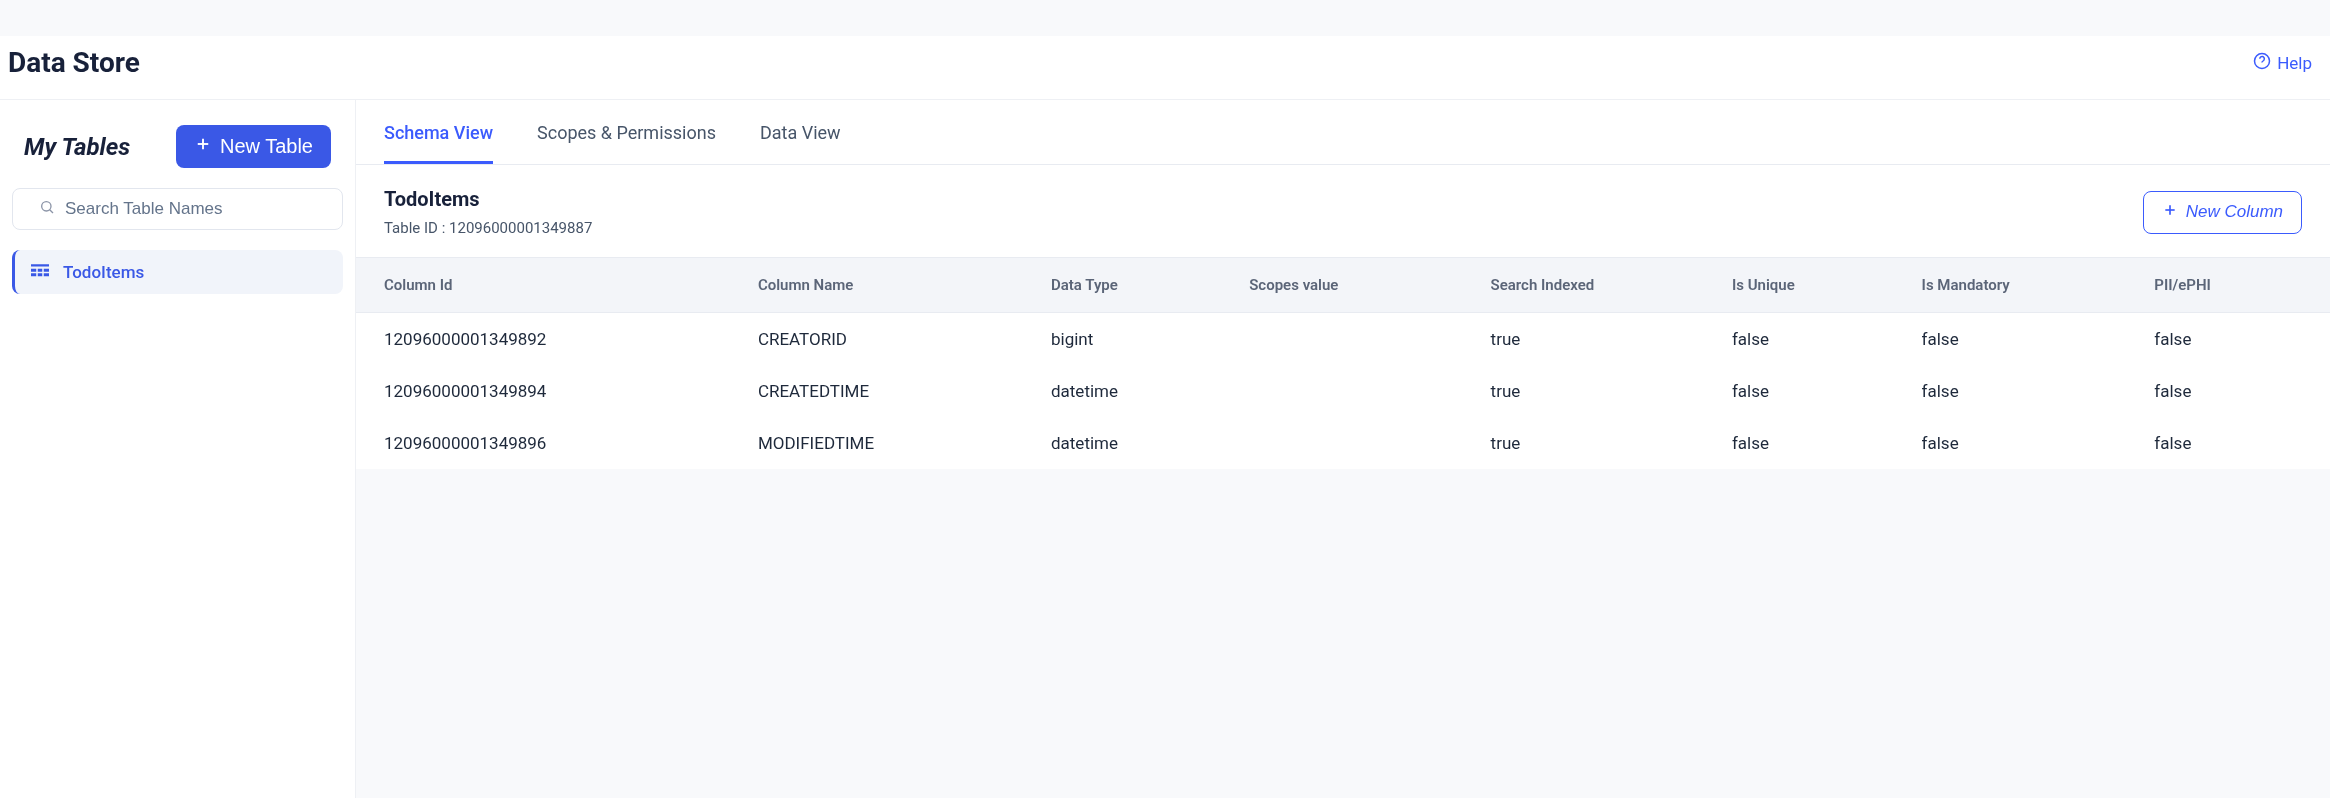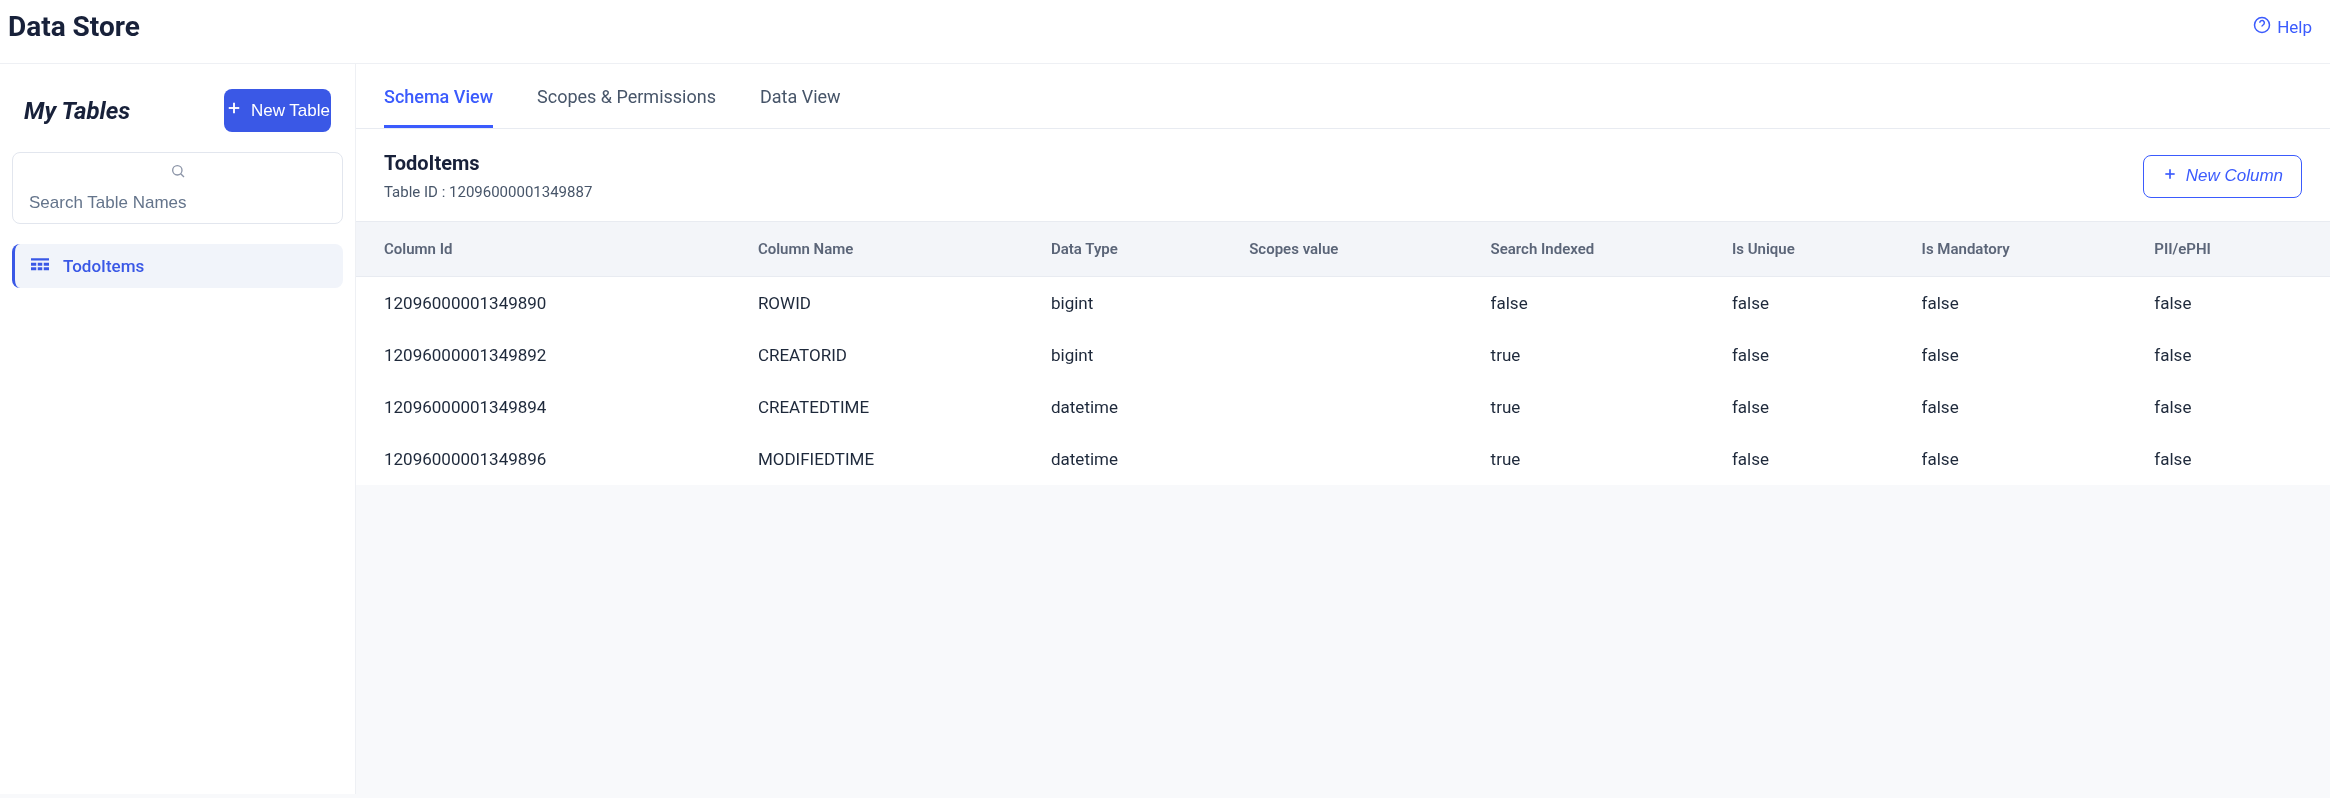--- a/index.html
+++ b/index.html
@@ -5,49 +5,49 @@
     * { box-sizing: border-box; margin: 0; padding: 0; }
     body { font-family: -apple-system, BlinkMacSystemFont, "Segoe UI", Roboto, Helvetica, Arial, sans-serif; background: #f8f9fb; color: #1e293b; }
 
     .header {
       display: flex;
       justify-content: space-between;
       align-items: center;
       padding: 10px 18px 20px 8px;
       background: #fff;
       border-bottom: 1px solid #eef0f4;
+      margin-top: 36px;
     }
     .page-title { font-size: 28px; font-weight: 700; color: #18213a; }
     .help-link { display: inline-flex; align-items: center; gap: 6px; color: #3b5bfd; font-size: 17px; cursor: pointer; }
     .help-link svg { width: 18px; height: 18px; }
 
     .layout { display: flex; }
 
     .sidebar {
       width: 356px;
       background: #fff;
       min-height: 730px;
       padding: 25px 12px 20px 12px;
       border-right: 1px solid #eef0f4;
     }
     .sidebar-head { display: flex; justify-content: space-between; align-items: center; padding: 0 12px 20px 12px; }
     .sidebar-title { font-size: 24px; font-weight: 700; color: #18213a; font-style: italic; }
     .btn-primary {
-      display: inline-flex; align-items: center; gap: 8px;
+      display: inline-flex; align-items: flex-start; gap: 8px;
       background: #3a58e6; color: #fff; border: none; border-radius: 8px;
-      padding: 10px 1px; font-size: 17px; font-weight: 500; cursor: pointer;
+      padding: 10px 18px; font-size: 20px; font-weight: 500; cursor: pointer;
     }
     .btn-primary svg { width: 18px; height: 18px; }
 
     .search-box {
       display: flex; align-items: center; gap: 10px;
       border: 1px solid #e2e6ee; border-radius: 8px;
-      padding: 10px 16px; margin: 0 0 20px 0;
+      padding: 10px 26px; margin: 0 0 20px 0;
       background: #fff;
-      flex-direction: column;
     }
     .search-box svg { width: 16px; height: 16px; flex-shrink: 0; color: #8b94a7; }
     .search-box input { border: none; outline: none; font-size: 17px; width: 100%; color: #334155; background: transparent; }
     .search-box input::placeholder { color: #64748b; }
 
     .sidebar-item {
       display: flex; align-items: center; gap: 14px;
       padding: 12px 16px; border-radius: 8px;
       border-left: 3px solid transparent;
       background: #f1f4fa;
@@ -190,30 +190,20 @@
           <th class="col-type">Data Type</th>
           <th class="col-default">Scopes value</th>
           <th class="col-indexed">Search Indexed</th>
           <th class="col-unique">Is Unique</th>
           <th class="col-mandatory">Is Mandatory</th>
           <th class="col-pii">PII/ePHI</th>
         </tr>
       </thead>
       <tbody>
         <tr>
-          <td>12096000001349890</td>
-          <td>ROWID</td>
-          <td>bigint</td>
-          <td></td>
-          <td>false</td>
-          <td>false</td>
-          <td>false</td>
-          <td>false</td>
-        </tr>
-        <tr>
           <td>12096000001349892</td>
           <td>CREATORID</td>
           <td>bigint</td>
           <td></td>
           <td>true</td>
           <td>false</td>
           <td>false</td>
           <td>false</td>
         </tr>
         <tr>

